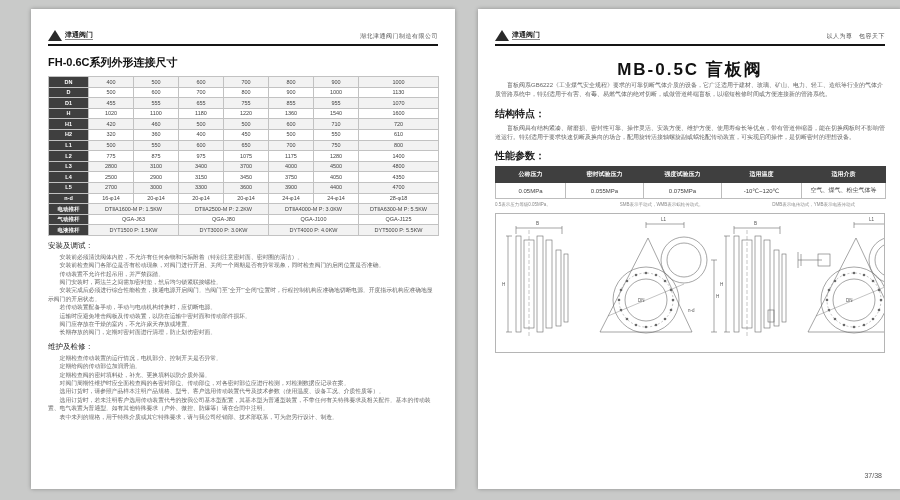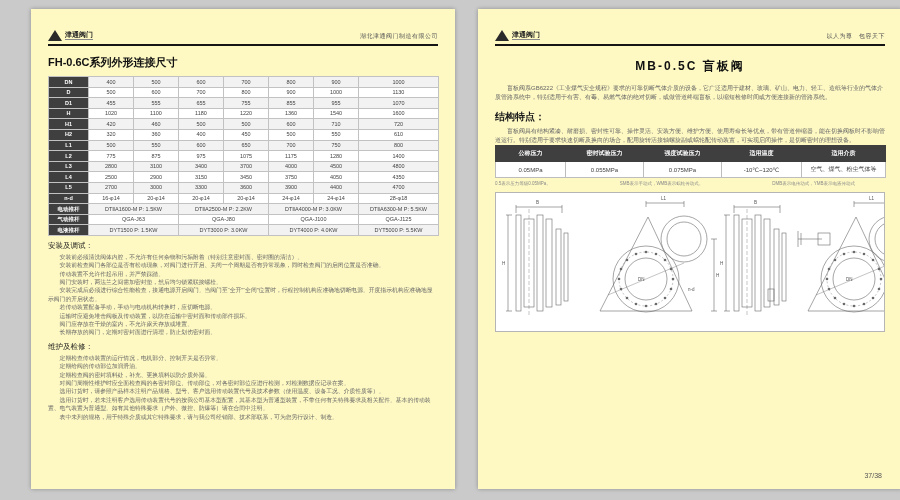--- a/index.html
+++ b/index.html
@@ -4,21 +4,21 @@
 <style>
   html,body{margin:0;padding:0;}
   body{
     width:900px;height:500px;position:relative;overflow:hidden;
     background:#c9cac9;
     font-family:"Liberation Sans","DejaVu Sans",sans-serif;
     color:#333;
   }
   .page{
     position:absolute;top:9px;width:424px;height:480px;
-    background:#fef9c3;box-shadow:0 0 4px rgba(0,0,0,.3);
+    background:#ffffff;box-shadow:0 0 4px rgba(0,0,0,.3);
     box-sizing:border-box;padding:10px 17px 8px 17px;
   }
   .page.left{left:31px;}
   .page.right{left:478px;}
 
   
   .hdr{display:flex;justify-content:space-between;align-items:flex-end;
        border-bottom:2.5px solid #151515;padding-bottom:3px;height:22px;}
   .logo{display:flex;align-items:center;gap:3px;}
   .logo-tri{width:0;height:0;border-left:7px solid transparent;border-right:7px solid transparent;border-bottom:11px solid #2a2a2a;}
@@ -30,21 +30,21 @@
   table.dim{width:100%;border-collapse:collapse;table-layout:fixed;font-size:5.5px;color:#444;}
   table.dim th,table.dim td{border:0.5px solid #c2c2c2;text-align:center;padding:1.5px 0;line-height:1.2;overflow:hidden;}
   table.dim th{background:#3f3f3f;color:#fff;font-weight:bold;}
   table.dim tr:nth-child(odd) td{background:#f2f2f2;}
   table.dim tr:nth-child(even) td{background:#ffffff;}
 
   .sec-h{font-size:7.5px;font-weight:normal;color:#1a1a1a;margin:5px 0 2px 0;}
   .sec-p{font-size:5.8px;color:#666;line-height:1.45;text-indent:2em;margin:0;}
 
   
-  .r-title{text-align:center;font-size:12px;font-weight:bold;color:#111;letter-spacing:2px;margin:12px 0 9px 0;}
+  .r-title{text-align:center;font-size:17px;font-weight:bold;color:#111;letter-spacing:2px;margin:12px 0 0 0;}
   .r-p{font-size:6px;color:#666;line-height:1.55;text-indent:2em;margin:0;}
   .r-h{font-size:10px;font-weight:bold;color:#1a1a1a;margin:7px 0 3px 0;}
   table.params{width:100%;border-collapse:collapse;table-layout:fixed;font-size:6px;color:#444;}
   table.params th{background:#3f3f3f;color:#fff;font-weight:bold;border:0.5px solid #3f3f3f;padding:3px 0;}
   table.params td{border:0.5px solid #bdbdbd;text-align:center;background:#fff;padding:3px 0;}
   .footnote{display:flex;justify-content:space-between;font-size:4.5px;color:#8a8a8a;margin:3px 0 6px 0;padding-right:30px;}
   .diag-titles{display:flex;margin-top:2px;}
   .diag-title{font-size:9px;font-weight:bold;color:#111;width:50%;}
   .diag-box{border:1px solid #b5b5b5;height:138px;margin-top:4px;background:#fff;}
   .pagenum{position:absolute;right:20px;bottom:10px;font-size:7px;color:#555;}
@@ -251,20 +251,21 @@
     <div class="hdr-right">以人为尊　包容天下</div>
   </div>
 
   <div class="r-title">MB-0.5C 盲板阀</div>
 
   <p class="r-p">盲板阀系GB6222《工业煤气安全规程》要求的可靠切断气体介质的设备，它广泛适用于建材、玻璃、矿山、电力、轻工、造纸等行业的气体介质管路系统中，特别适用于有害、有毒、易燃气体的绝对切断，或做管道终端盲板，以缩短检修时间或方便连接新的管路系统。</p>
 
   <div class="r-h">结构特点：</div>
   <p class="r-p">盲板阀具有结构紧凑、耐磨损、密封性可靠、操作灵活、安装方便、维护方便、使用寿命长等优点，带有管道伸缩器，能在切换阀板时不影响管道运行。特别适用于要求快速切断及换向的场合，配用旋转活接轴螺旋副或蜗轮配传动装置，可实现启闭操作，是切断密封的理想设备。</p>
 
+  <div class="r-h">性能参数：</div>
   <table class="params">
     <colgroup>
       <col style="width:70px">
         <col style="width:78px">
         <col style="width:78px">
         <col style="width:80px">
         <col style="width:84px">
     </colgroup>
     <tbody id="params-body">
         <tr>

